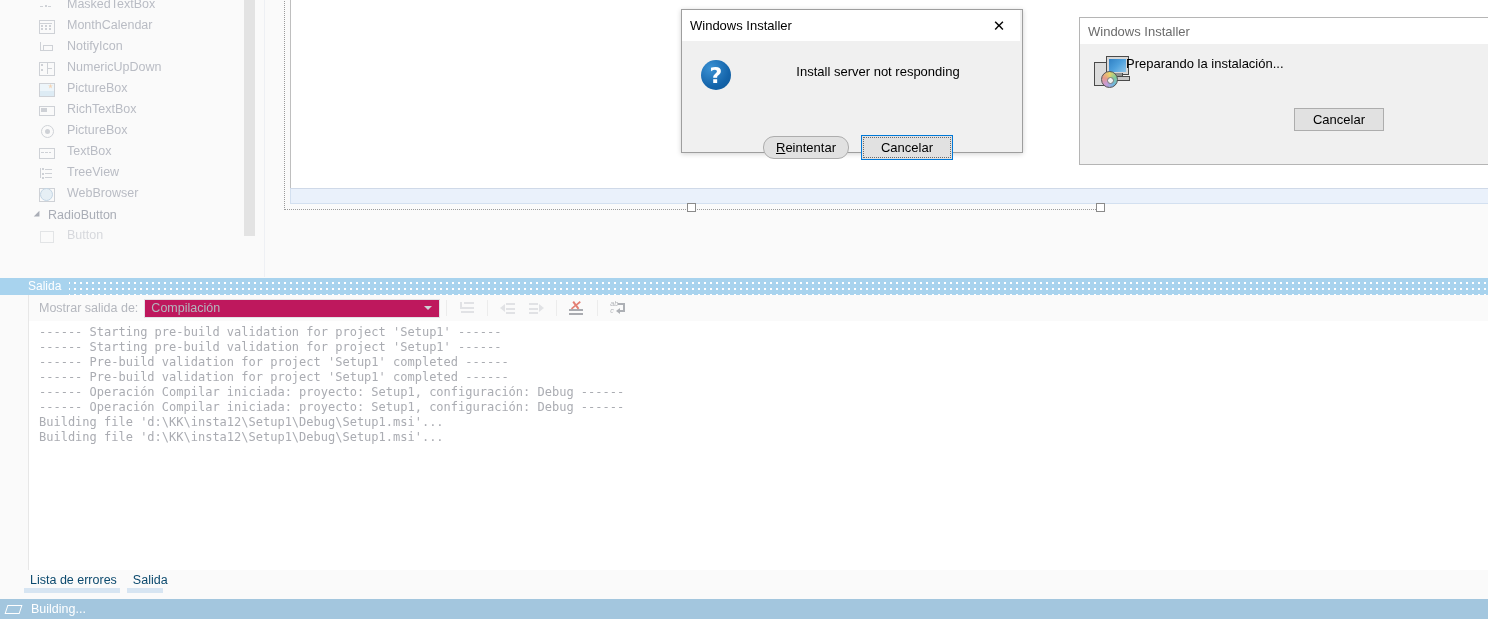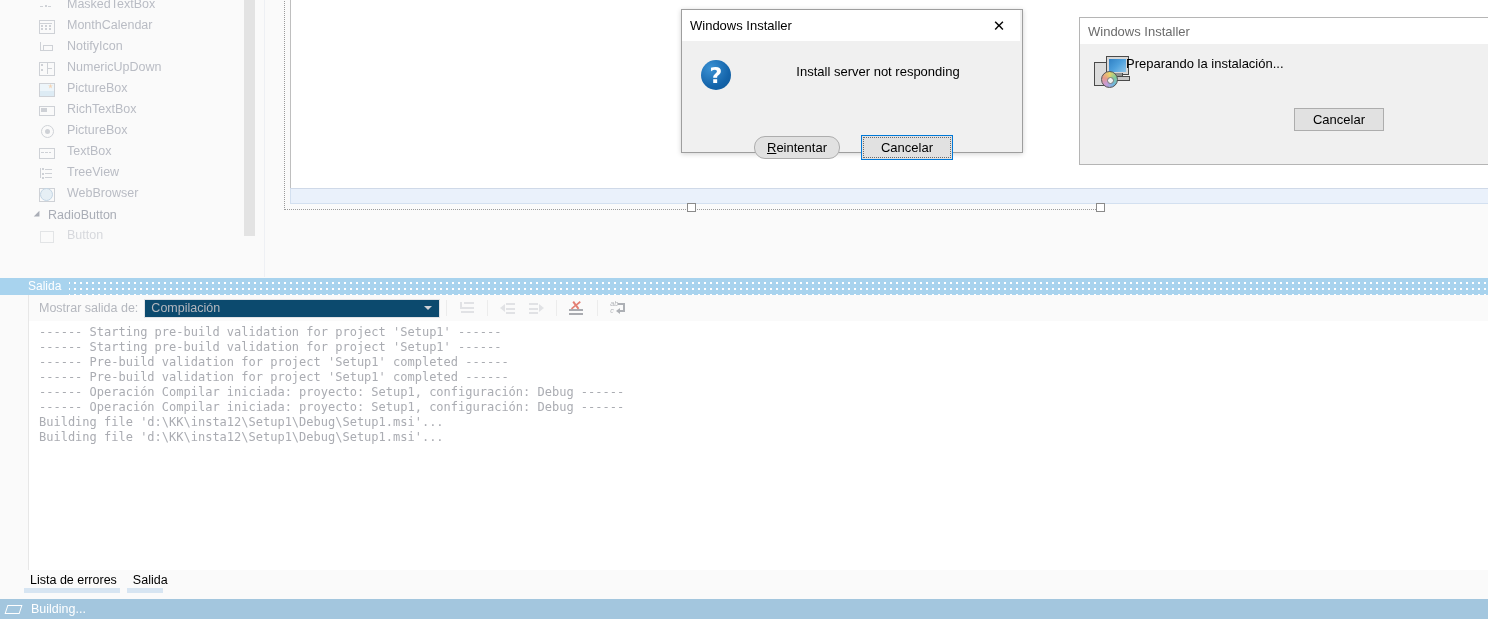--- a/index.html
+++ b/index.html
@@ -111,21 +111,21 @@
     left:28px;top:295px;width:1460px;height:275px;
     background:#ffffff;
     border-left:1px solid #e7e7e7;
   }
   #output-toolbar{
     position:absolute;left:0;top:0;width:1460px;height:26px;
     background:#fafafa;display:flex;align-items:center;
   }
   .otb-label{color:#b4b7be;font-size:12.5px;padding-left:10px;padding-right:6px;}
   #output-combo{
-    width:296px;height:19px;border:1px solid #e2e3e6;background:#0c4a6e;
+    width:296px;height:19px;border:1px solid #e2e3e6;background:#be185d;
     display:flex;align-items:center;justify-content:space-between;
     box-sizing:border-box;
   }
   #output-combo .val{padding-left:6px;color:#b4b7be;font-size:12.5px;}
   #output-combo .chev{
     width:0;height:0;margin-right:7px;
     border-left:4px solid transparent;border-right:4px solid transparent;
     border-top:4px solid #cfd1d6;
   }
   .otb-sep{width:1px;height:16px;background:#ececec;margin:0 6px;}
@@ -148,21 +148,21 @@
     line-height:15px;
   }
   .out-line{padding-left:10px;height:15px;}
 
   
   #bottom-tabs{
     left:0;top:570px;width:1488px;height:29px;background:#fafafa;
     display:flex;align-items:flex-start;padding-left:24px;
   }
   .btab{
-    color:#000000;font-size:12.5px;padding:3px 10px 0 6px;
+    color:#0c4a6e;font-size:12.5px;padding:3px 10px 0 6px;
     position:relative;height:26px;box-sizing:border-box;
   }
   .btab .underbar{
     position:absolute;left:0;bottom:3px;height:5px;background:#d7e5f2;
   }
   
   #statusbar{
     left:0;top:599px;width:1488px;height:20px;
     background:#a3c6de;color:#ffffff;font-size:12.5px;
     display:flex;align-items:center;
@@ -207,21 +207,21 @@
     display:flex;align-items:center;justify-content:center;
     font-size:13px;color:#000;box-sizing:border-box;
   }
   .win-btn.focused{
     border:1px solid #0078d7;background:#e1e1e1;
   }
   .win-btn.focused .inner{
     position:absolute;left:1px;top:1px;right:1px;bottom:1px;
     border:1px dotted #6b6b6b;
   }
-  #dlg1-retry{left:72px;top:95px;width:86px;border-radius:11px;}
+  #dlg1-retry{left:81px;top:95px;width:86px;border-radius:11px;}
   #dlg1-cancel{left:179px;top:94px;width:92px;height:25px;}
   .u{text-decoration:underline;}
 
   
   #dlg2{
     left:1079px;top:17px;width:412px;height:146px;
     background:#f0f0f0;border:1px solid #b5b5b5;
   }
   #dlg2-title{
     position:absolute;left:0;top:0;width:410px;height:26px;background:#ffffff;

